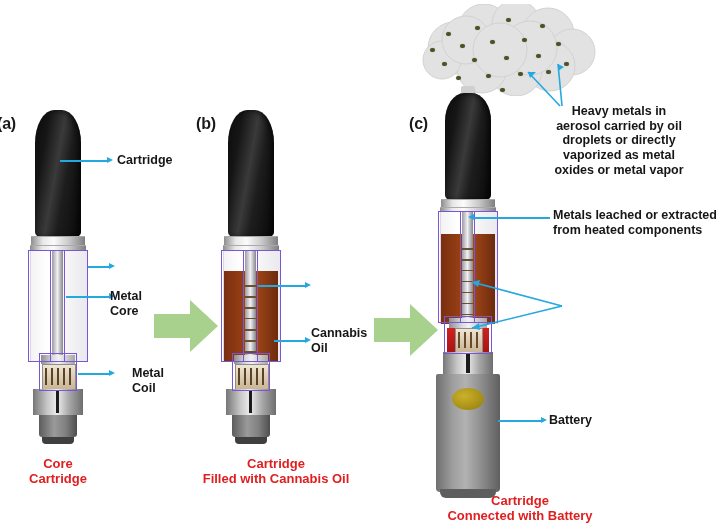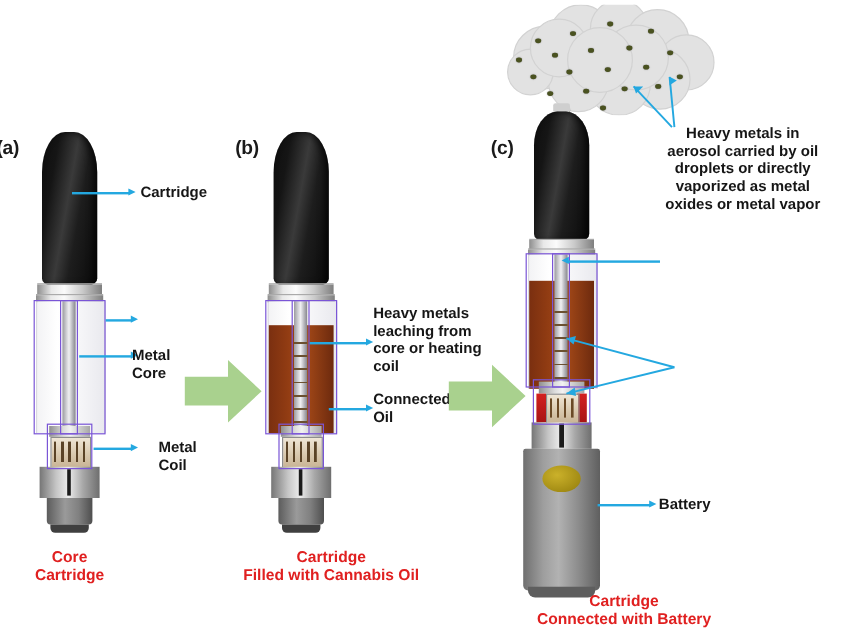--- a/index.html
+++ b/index.html
@@ -202,28 +202,24 @@
     <div class="abs base-dark" style="left:232px; top:415px; width:38px; height:22px; border-radius:0 0 3px 3px;"></div>
     <div class="abs" style="left:235px; top:437px; width:32px; height:7px; background:#3f3f3f; border-radius:0 0 4px 4px;"></div>
   </div>
 
   <div class="abs pbox" style="left:221px; top:250px; width:60px; height:112px;"></div>
   <div class="abs pbox" style="left:243px; top:250px; width:15px; height:112px;"></div>
   <div class="abs pbox" style="left:232px; top:353px; width:38px; height:38px;"></div>
 
   <div class="abs lead" style="left:258px; top:285px; width:48px;"></div>
   <div class="abs arrowhead" style="left:305px; top:282px;"></div>
-  <div class="abs anno left" style="left:311px; top:254px; width:96px;">Heavy metals
-leaching from
-core or heating
-coil</div>
 
   <div class="abs lead" style="left:274px; top:340px; width:32px;"></div>
   <div class="abs arrowhead" style="left:305px; top:337px;"></div>
-  <div class="abs anno left" style="left:311px; top:326px; width:76px;">Connected
+  <div class="abs anno left" style="left:311px; top:326px; width:76px;">Cannabis
 Oil</div>
 
   <div class="abs caption" style="left:176px; top:456px; width:200px;">Cartridge
 Filled with Cannabis Oil</div>
 
   <svg class="abs garrow" style="left:372px; top:300px;" width="68" height="60" viewBox="0 0 68 60">
     <polygon points="2,18 38,18 38,4 66,30 38,56 38,42 2,42" fill="#a9d18e"></polygon>
   </svg>
 
   <div class="abs cloud-wrap">
@@ -311,20 +307,22 @@
     <div class="abs batt-button" style="left:452px; top:388px; width:32px; height:22px;"></div>
     <div class="abs" style="left:440px; top:489px; width:56px; height:9px; background:#5e5e5e; border-radius:0 0 6px 6px;"></div>
   </div>
 
   <div class="abs pbox" style="left:438px; top:211px; width:60px; height:112px;"></div>
   <div class="abs pbox" style="left:460px; top:211px; width:15px; height:112px;"></div>
   <div class="abs pbox" style="left:444px; top:316px; width:48px; height:38px;"></div>
 
   <div class="abs lead" style="left:472px; top:217px; width:78px;"></div>
   <div class="abs arrowhead flip" style="left:468px; top:214px;"></div>
+  <div class="abs anno left" style="left:553px; top:208px; width:166px;">Metals leached or extracted
+from heated components</div>
 
   <svg class="abs" style="left:466px; top:274px;" width="100" height="62" viewBox="0 0 100 62">
     <line x1="6" y1="8" x2="96" y2="32" stroke="#24a8e0" stroke-width="1.6"></line>
     <line x1="6" y1="54" x2="96" y2="32" stroke="#24a8e0" stroke-width="1.6"></line>
     <polygon points="6,8 14,6 12,13" fill="#24a8e0"></polygon>
     <polygon points="6,54 13,49 14,56" fill="#24a8e0"></polygon>
   </svg>
 
   <div class="abs lead" style="left:498px; top:420px; width:44px;"></div>
   <div class="abs arrowhead" style="left:541px; top:417px;"></div>

